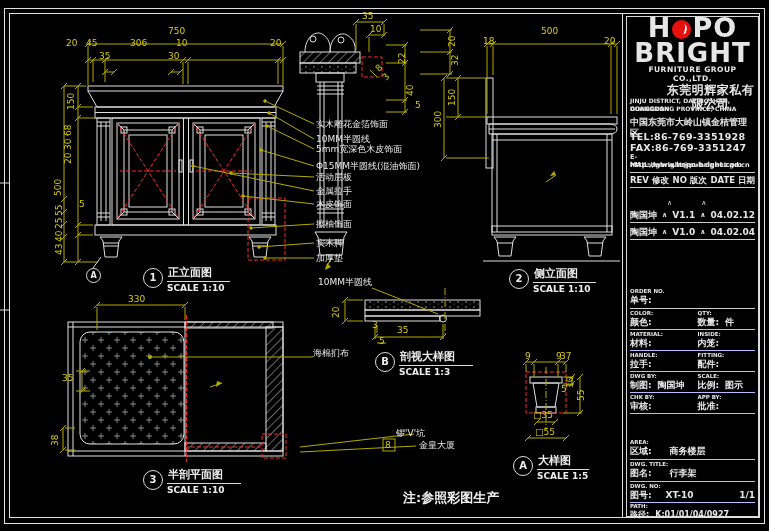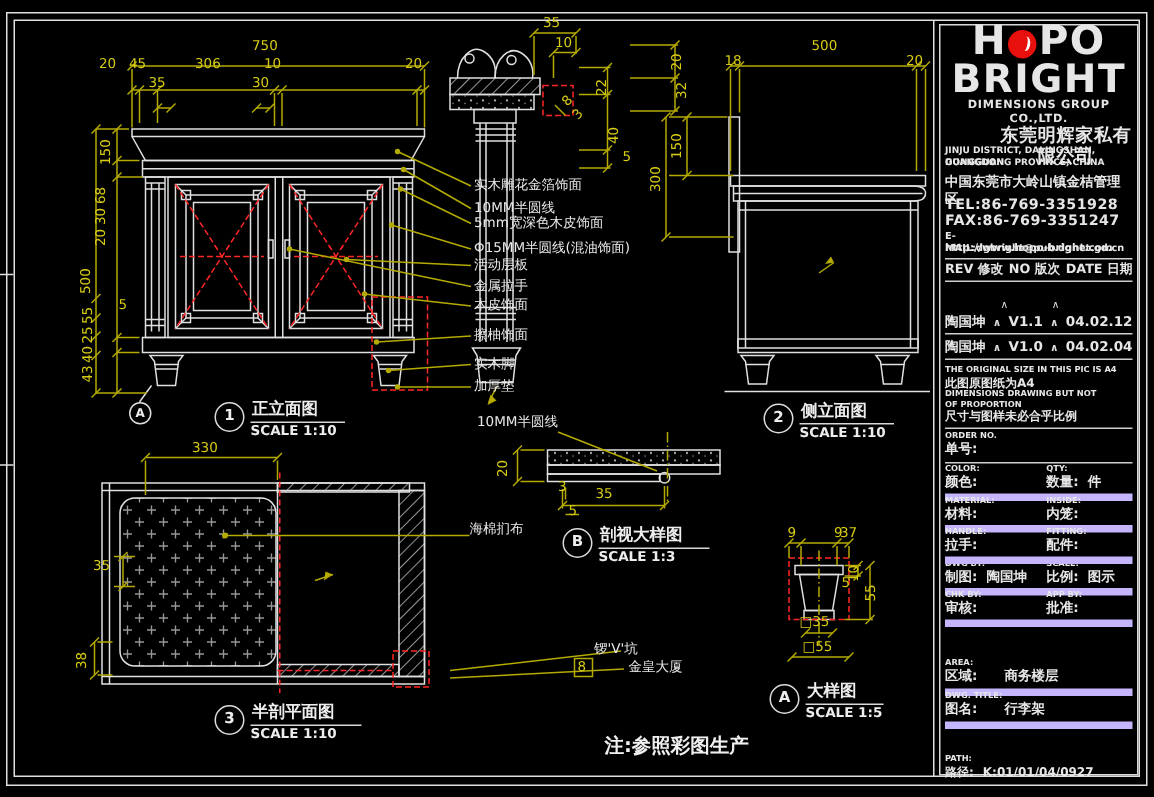--- a/index.html
+++ b/index.html
@@ -35,21 +35,21 @@
   .lg3{font:bold 7.5px/9px "DejaVu Sans",sans-serif;letter-spacing:.5px;}
   .lg4{font:bold 12px/14px "DejaVu Sans",sans-serif;letter-spacing:.5px;margin-left:36px;}
   .a6{font:bold 6px/7.5px "DejaVu Sans",sans-serif;}
   .a65{font:bold 6.5px/8px "DejaVu Sans",sans-serif;}
   .a7{font:bold 7px/9px "DejaVu Sans",sans-serif;}
   .a9{font:bold 9px/11px "DejaVu Sans",sans-serif;}
   .a95{font:bold 9.5px/11px "DejaVu Sans",sans-serif;letter-spacing:.3px;}
   .und{border-bottom:1px solid #cfcfcf;}
   .rrow{display:flex;justify-content:space-between;align-items:flex-end;font:bold 9px/12px "DejaVu Sans",sans-serif;border-bottom:1px solid #cfcfcf;padding-bottom:1px;}
   .crt{font-size:7px;color:#dcdcdc;}
-  .fr{border-bottom:5px solid #c4b5fd;}
+  .fr{border-bottom:1px solid #c4b5fd;}
   .cols{display:flex;}
   .cl{width:54%;}.cr{width:46%;}
   .val{margin-left:6px;}
   .n6{font:5.5px/6.5px "DejaVu Sans",sans-serif;font-weight:bold;}
   .n8{font:bold 8px/9.5px "DejaVu Sans",sans-serif;}
 </style>
 </head>
 <body>
 
 <div id="sheet">
@@ -416,21 +416,21 @@
 <div class="note" style="left:403px;top:490px">注:参照彩图生产</div>
 
 <div id="tb">
   <div class="row ctr" style="top:-2px">
     <div class="lg1">
       <span>H</span>
       <span class="lgo"></span>
       <span>PO</span>
     </div>
     <div class="lg2">BRIGHT</div>
-    <div class="lg3">DIMENSIONS GROUP CO.,LTD.</div>
+    <div class="lg3">FURNITURE GROUP CO.,LTD.</div>
     <div class="lg4">东莞明辉家私有限公司</div>
   </div>
   <div class="row a6" style="top:80px">JINJU DISTRICT, DALINGSHAN, DONGGUAN</div>
   <div class="row a6" style="top:88px">GUANGDONG PROVINCE, CHINA</div>
   <div class="row a9" style="top:100px">中国东莞市大岭山镇金桔管理区</div>
   <div class="row a95" style="top:114px">TEL:86-769-3351928</div>
   <div class="row a95" style="top:125px">FAX:86-769-3351247</div>
   <div class="row a65" style="top:136px">E-MAIL:dgbright@pub.dgnet.gd.cn</div>
   <div class="row a7 und" style="top:144px;padding-bottom:2px">http://www.hopo-bright.com</div>
   <div class="row und" style="top:158px;display:flex;justify-content:space-between;font:bold 8.5px/11px 'DejaVu Sans',sans-serif;padding-bottom:1px">
@@ -449,27 +449,20 @@
     <span class="crt">∧</span>
     <span>04.02.12</span>
   </div>
   <div class="row rrow" style="top:209px">
     <span>陶国坤</span>
     <span class="crt">∧</span>
     <span>V1.0</span>
     <span class="crt">∧</span>
     <span>04.02.04</span>
   </div>
-  <div class="row" style="top:227px">
-    <div class="n6">THE ORIGINAL SIZE IN THIS PIC IS A4</div>
-    <div class="n8">此图原图纸为A4</div>
-    <div class="n6">DIMENSIONS DRAWING BUT NOT</div>
-    <div class="n6">OF PROPORTION</div>
-    <div class="n8 und" style="padding-bottom:2px">尺寸与图样未必合乎比例</div>
-  </div>
   <div class="row" style="top:271px">
     <div class="n6">ORDER NO.</div>
     <div class="a9 und" style="padding-bottom:2px">单号:</div>
   </div>
   <div class="row fr" style="top:293px;height:19px">
     <div class="cols n6">
           <span class="cl">COLOR:</span>
           <span class="cr">QTY:</span>
         </div>
     <div class="cols a9">
@@ -518,19 +511,26 @@
         </div>
   </div>
   <div class="row fr" style="top:422px;height:20px">
     <div class="n6">AREA:</div>
     <div class="a9"><span>区域:</span><span class="val" style="margin-left:18px">商务楼层</span></div>
   </div>
   <div class="row fr" style="top:444px;height:20px">
     <div class="n6">DWG. TITLE:</div>
     <div class="a9"><span>图名:</span><span class="val" style="margin-left:18px">行李架</span></div>
   </div>
+  <div class="row fr" style="top:466px;height:19px">
+    <div class="n6">DWG. NO:</div>
+    <div class="a9" style="display:flex;justify-content:space-between">
+      <span><span>图号:</span><span class="val" style="margin-left:14px">XT-10</span></span>
+      <span>1/1</span>
+    </div>
+  </div>
   <div class="row" style="top:486px">
     <div class="n6">PATH:</div>
     <div style="font:bold 8px/10px 'DejaVu Sans',sans-serif"><span>路径:</span><span class="val">K:01/01/04/0927</span></div>
   </div>
 </div>
 
 </div>
 
 </body></html>

